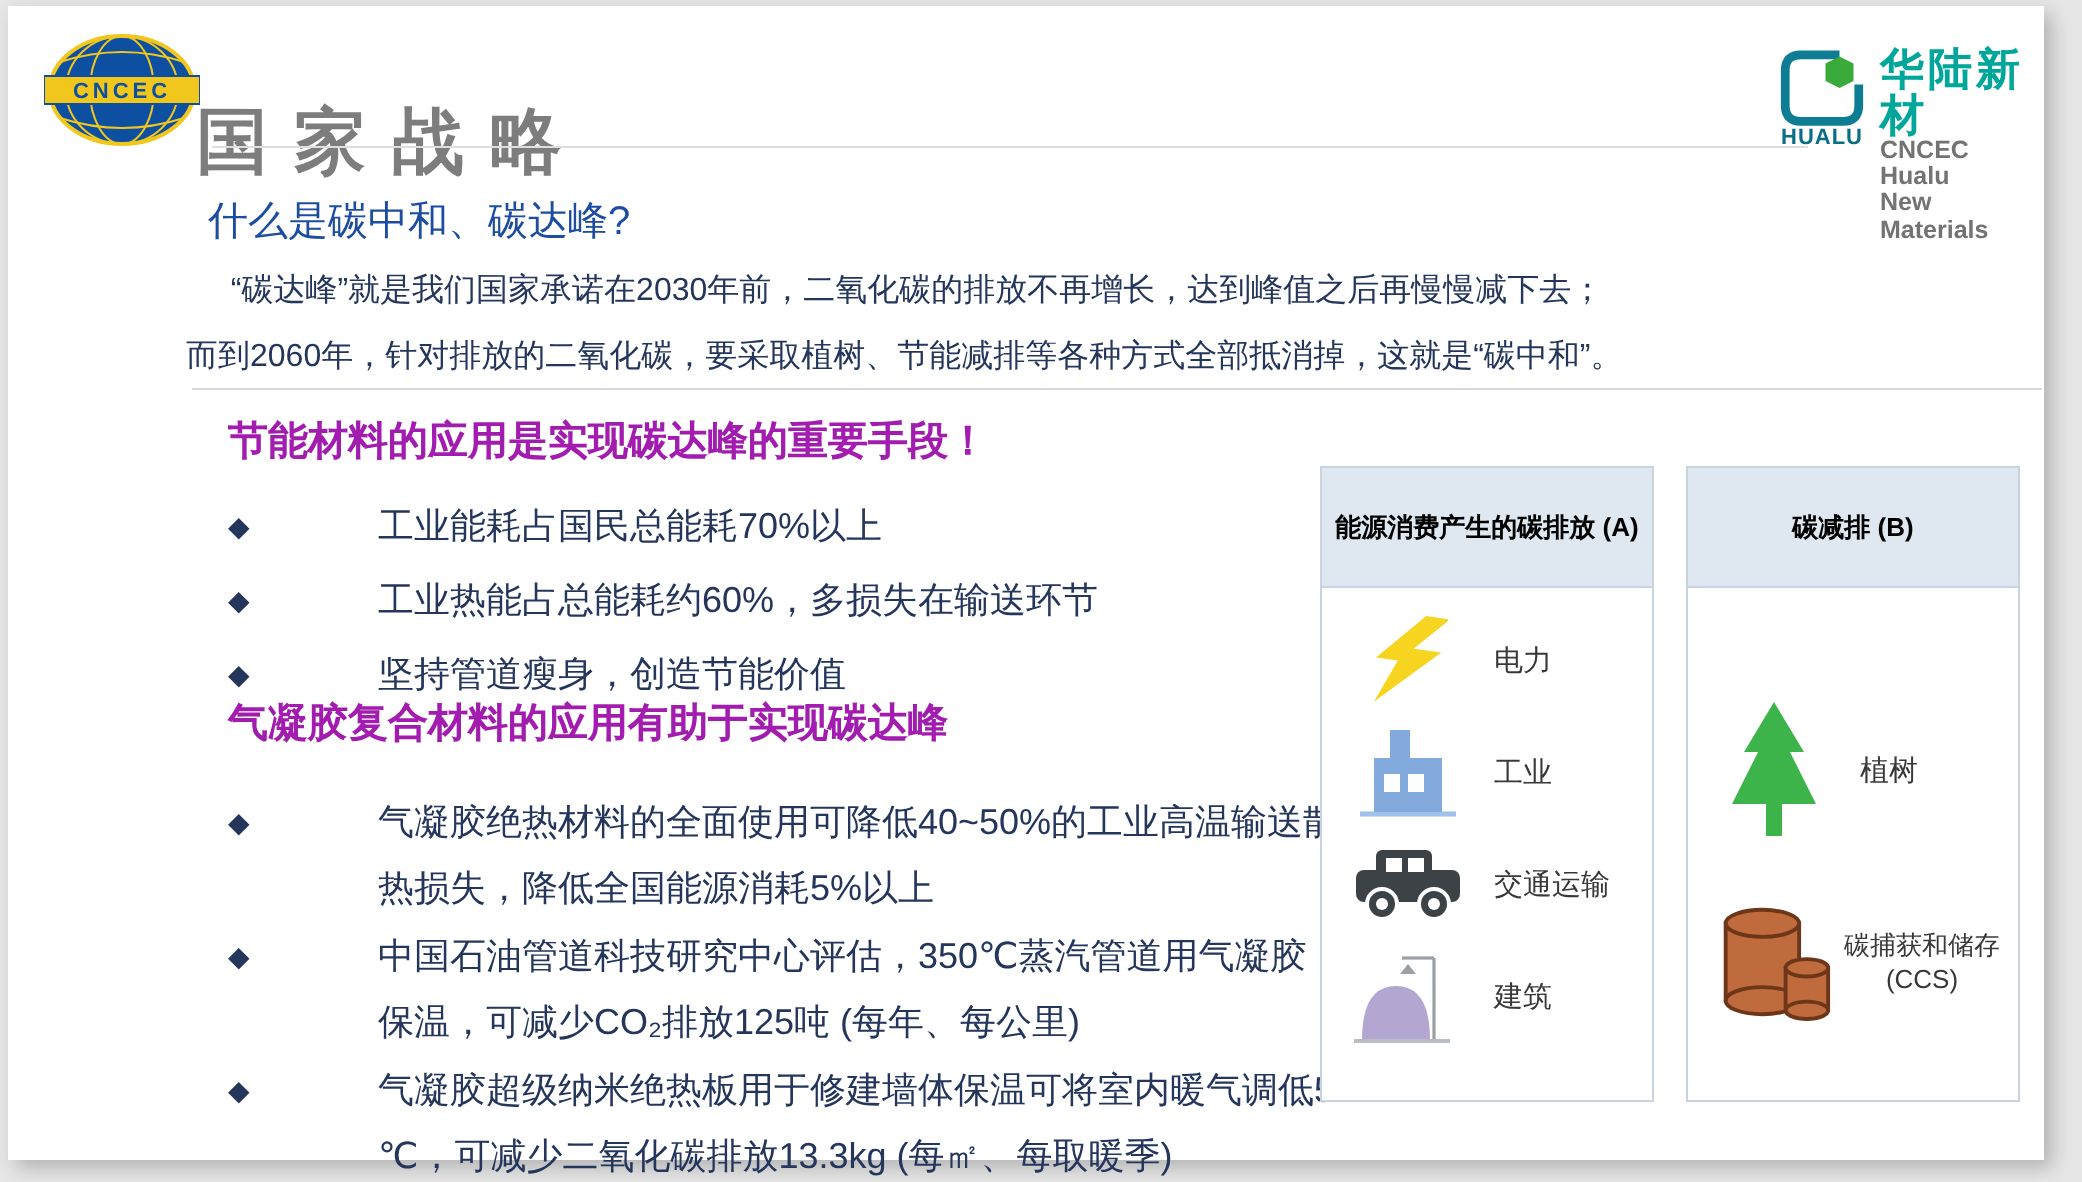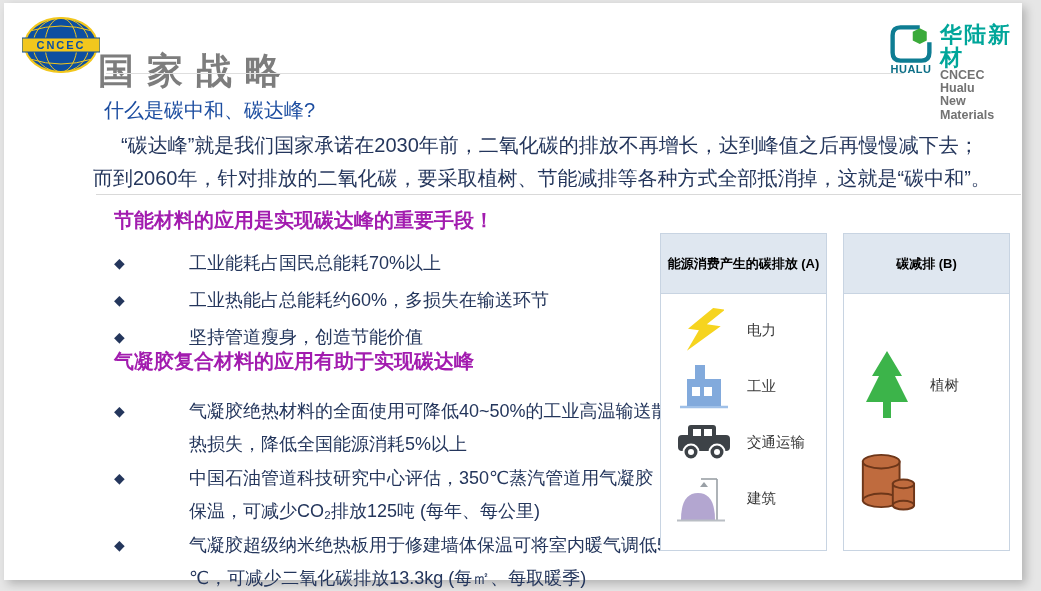--- a/index.html
+++ b/index.html
@@ -33,21 +33,21 @@
   .hualu-text { display:flex; flex-direction:column; line-height:1.05; }
   .hualu-cn { font-size:22px; font-weight:bold; color:#00a69a; letter-spacing:2px; }
   .hualu-en { font-size:12.5px; font-weight:bold; color:#737373; }
   
   .intro-heading {
     position:absolute; left:100px; top:94px;
     font-size:20px; font-weight:normal; color:#1c4da0;
   }
   .intro-para {
     position:absolute; left:89px; top:126px; width:932px;
-    font-size:20px; color:#24365c; line-height:33px;
+    font-size:16px; color:#24365c; line-height:33px;
   }
   .intro-para .l1 { text-indent:1.4em; }
   .divider {
     position:absolute; left:92px; top:191px; width:925px; height:1px;
     background:#d9d9d9;
   }
   
   .section { position:absolute; left:110px; width:556px; }
   .sec-energy { top:204px; }
   .sec-aerogel { top:345px; }
@@ -229,17 +229,21 @@
         <span class="icon-box">
           <svg width="60" height="64" viewBox="0 0 60 64">
             <rect x="5" y="12" width="38" height="40" fill="#bf6b3e" stroke="#6d3619" stroke-width="2"></rect>
             <ellipse cx="24" cy="52" rx="19" ry="7" fill="#bf6b3e" stroke="#6d3619" stroke-width="2"></ellipse>
             <ellipse cx="24" cy="12" rx="19" ry="7" fill="#bf6b3e" stroke="#6d3619" stroke-width="2"></ellipse>
             <rect x="36" y="35" width="22" height="22" fill="#bf6b3e" stroke="#6d3619" stroke-width="2"></rect>
             <ellipse cx="47" cy="57" rx="11" ry="4.5" fill="#bf6b3e" stroke="#6d3619" stroke-width="2"></ellipse>
             <ellipse cx="47" cy="35" rx="11" ry="4.5" fill="#bf6b3e" stroke="#6d3619" stroke-width="2"></ellipse>
           </svg>
         </span>
+        <span class="plabel-2line">
+          <div>碳捕获和储存</div>
+          <div>(CCS)</div>
+        </span>
       </div>
     </div>
   </div>
 
 </div>
 
 </body></html>

